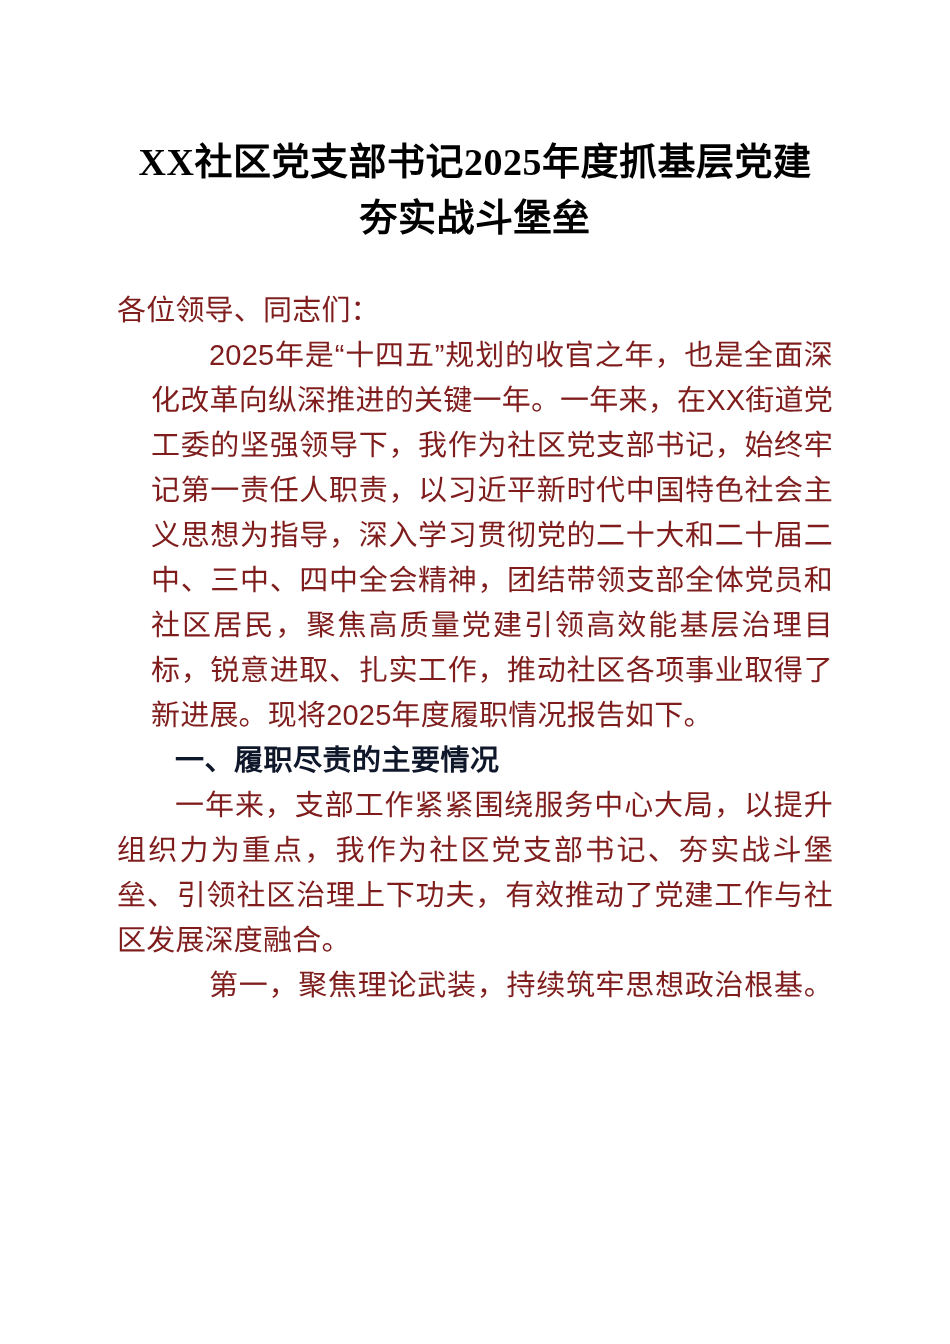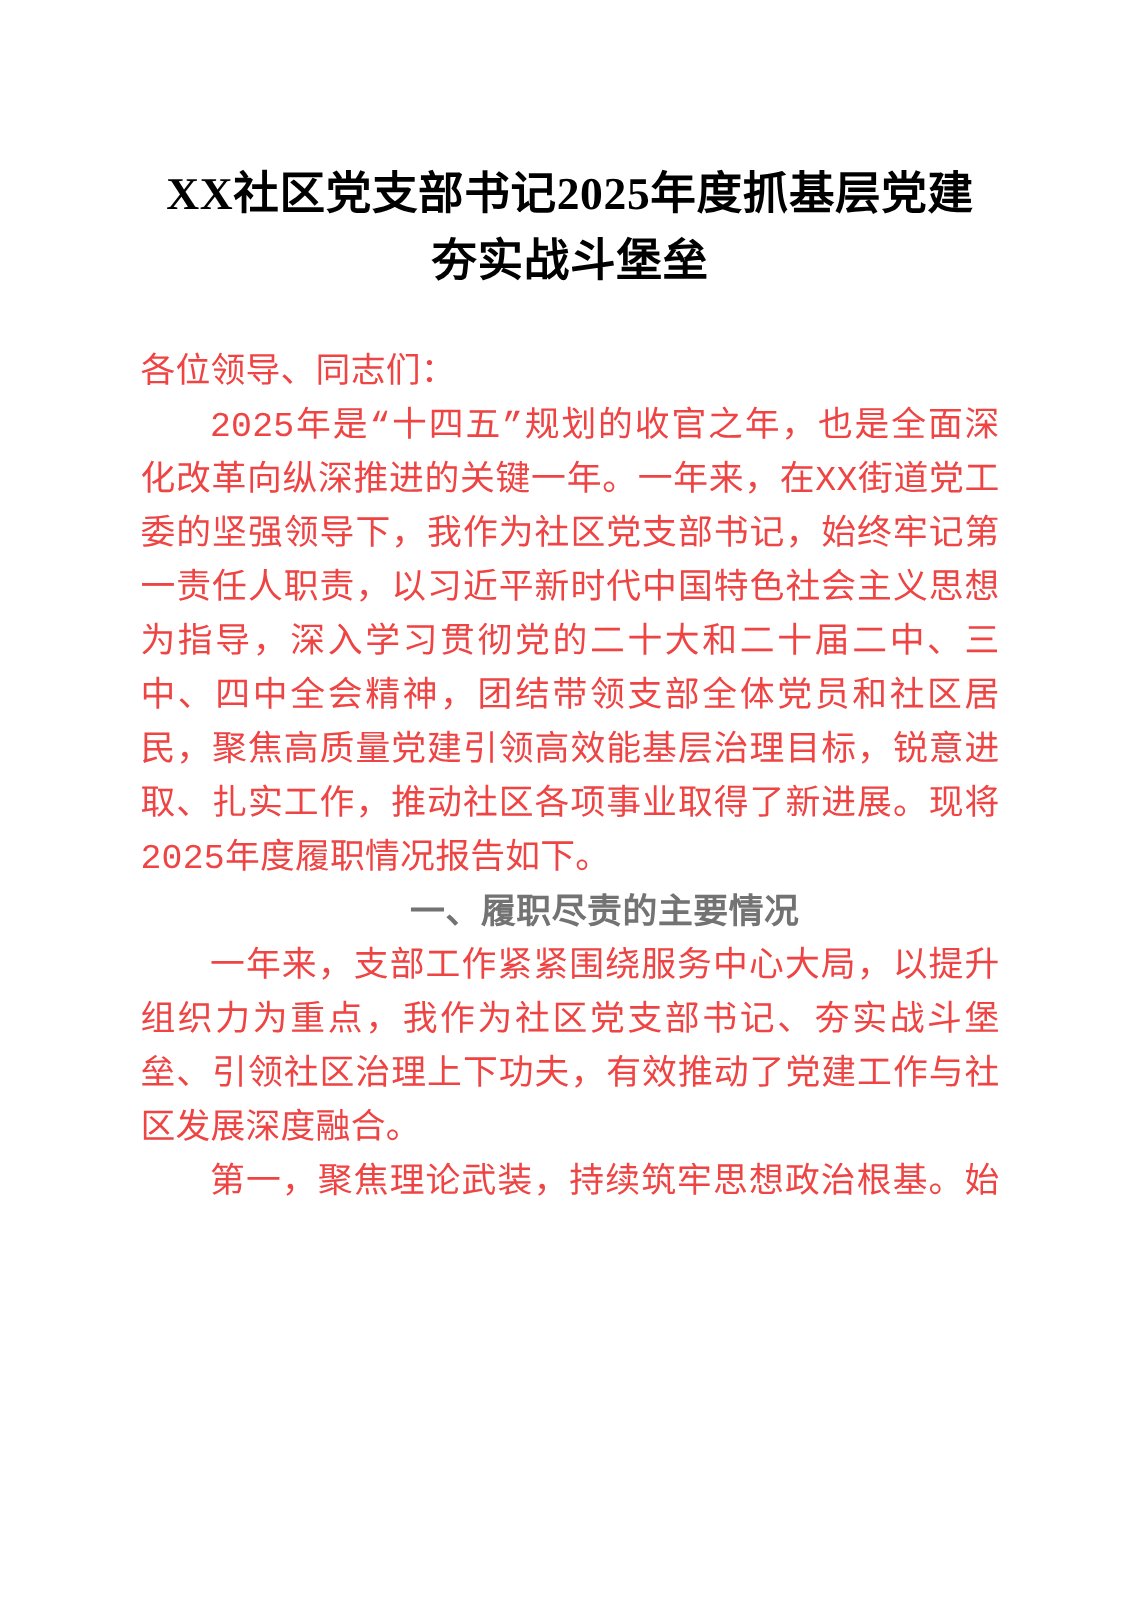--- a/index.html
+++ b/index.html
@@ -35,50 +35,50 @@
     line-height: 56px;
     text-align: center;
     letter-spacing: 0.5px;
     margin: 0;
     padding-top: 134px;
     color: #000000;
   }
 
   
   .para {
-    font-family: Liberation Mono, monospace;
+    font-family: Liberation Sans, sans-serif;
     font-size: 29px;
     line-height: 45px;
     text-align: justify;
     text-justify: inter-ideograph;
     margin: 0;
-    color: #ef4444;
+    color: #7f1d1d;
     letter-spacing: 0.2px;
   }
   .para.indent {
     text-indent: 2em;
   }
   .salutation {
     margin-top: 42px;
   }
   .para + .para {
     margin-top: 0;
+    margin-left: 34px;
   }
 
   
   .section-heading {
     font-family: "Liberation Sans", "DejaVu Sans", sans-serif;
     font-weight: bold;
     font-size: 29px;
     line-height: 45px;
     text-indent: 2em;
     margin: 0;
     letter-spacing: 0.5px;
-    color: #737373;
-    text-align: center;
+    color: #0f172a;
   }
 </style>
 </head>
 <body>
 
 <div class="page">
   <div class="content">
 
     <h1 class="doc-title">
       <span>XX社区党支部书记2025年度抓基层党建</span><br>

